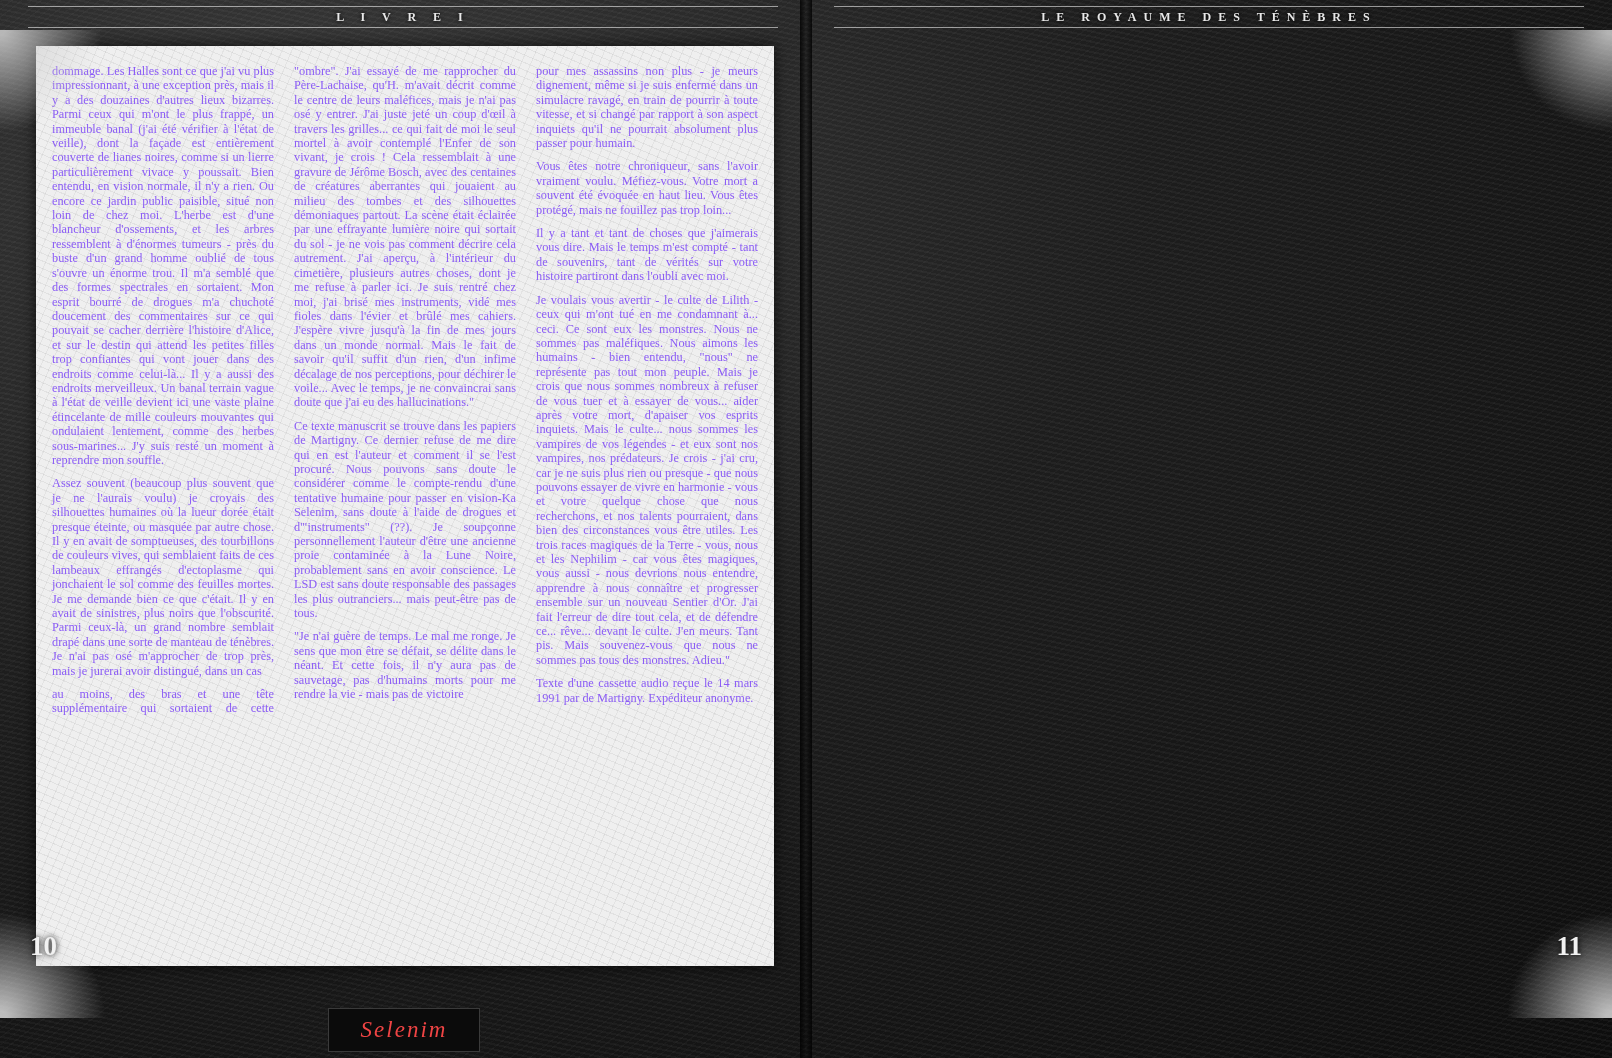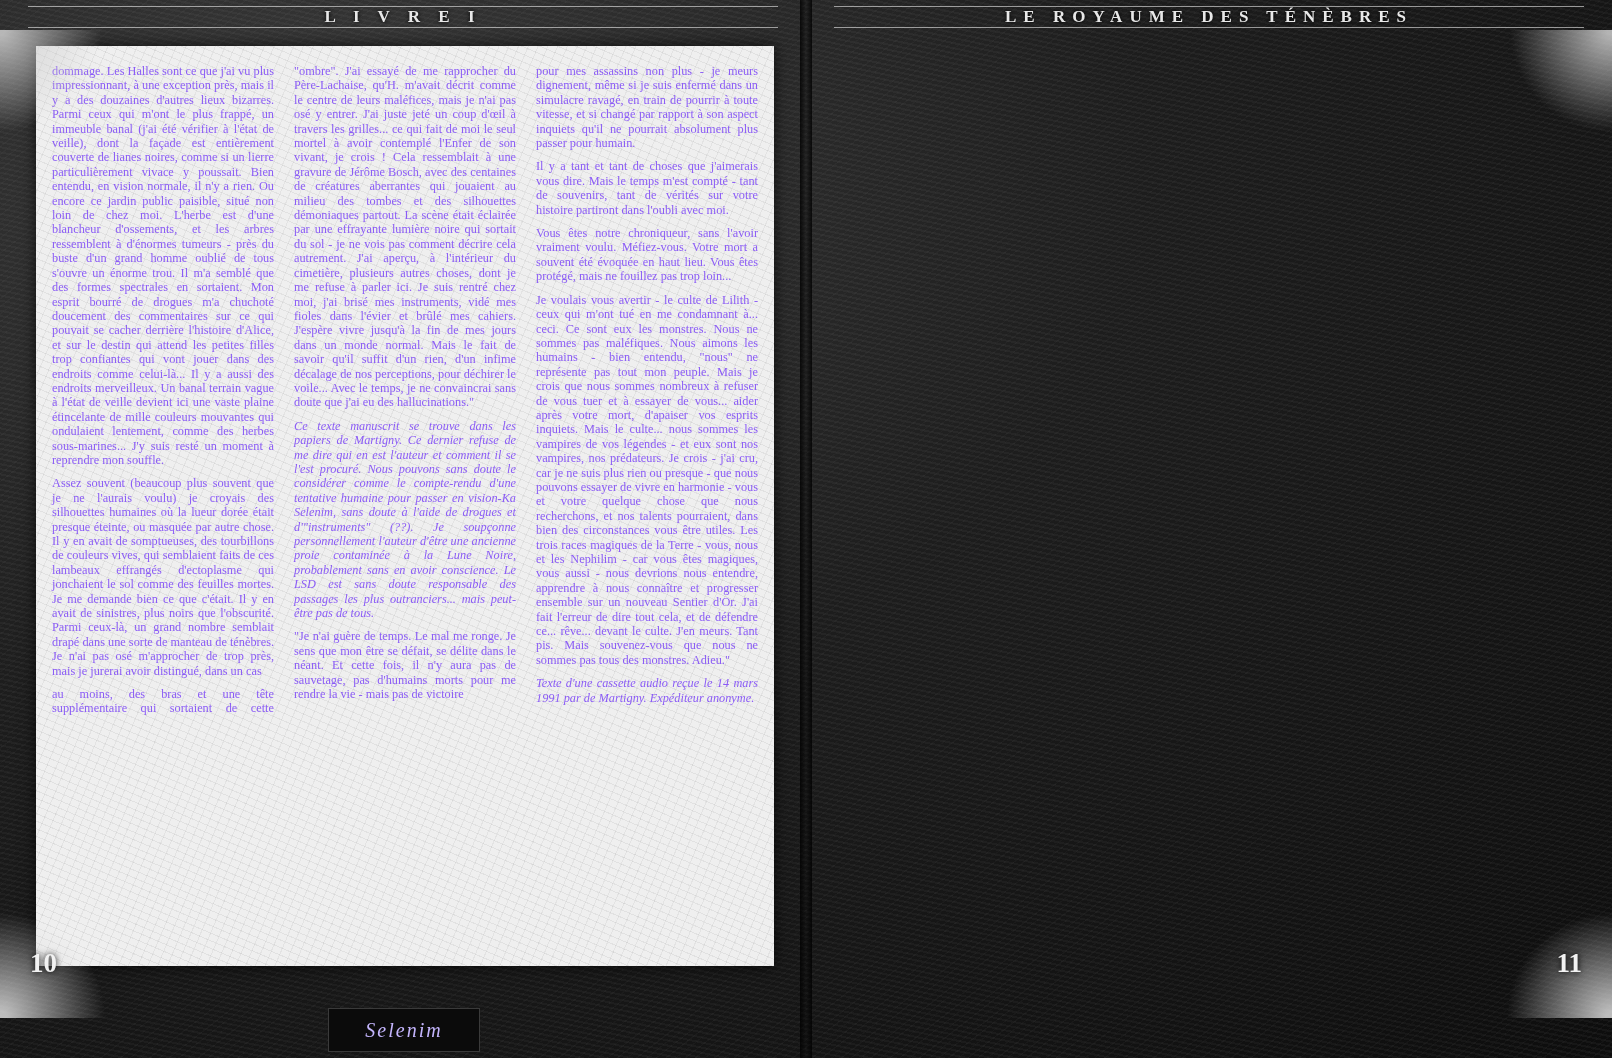--- a/index.html
+++ b/index.html
@@ -24,21 +24,21 @@
       repeating-linear-gradient(78deg, rgba(0,0,0,.25) 0 3px, rgba(0,0,0,0) 3px 9px);
     pointer-events:none;mix-blend-mode:screen;
   }
   .page{position:absolute;top:0;height:1058px;width:806px;}
   .page.left{left:0;}
   .page.right{left:806px;}
 
   .headerband{
     position:absolute;top:0;left:0;right:0;height:34px;
     display:flex;align-items:center;justify-content:center;
-    color:#e8e8e8;letter-spacing:7px;font-size:17px;font-weight:bold;
+    color:#e8e8e8;letter-spacing:7px;font-size:12px;font-weight:bold;
     font-family:"Liberation Serif", serif;
     text-shadow:0 0 4px #000;
   }
   .headerband .rule{position:absolute;left:28px;right:28px;top:6px;height:1px;background:rgba(255,255,255,.55);}
   .headerband .rule.b{top:27px;}
 
   .paper{
     position:absolute;
     background:#efefef;
     color:#8b5cf6;
@@ -53,34 +53,34 @@
 
   
   #left-paper{left:36px;top:46px;width:738px;height:920px;}
   .cols3{
     position:absolute;inset:18px 16px 18px 16px;
     column-count:3;column-gap:20px;
     font-size:12.3px;line-height:14.4px;text-align:justify;
     -webkit-hyphens:auto;hyphens:auto;
   }
   .cols3 p{margin:0 0 9px 0;text-indent:0;}
-  .cols3 p.ital{font-style:italic;}
+  .cols3 p.ital{}
 
   .folio{
-    position:absolute;bottom:79px;color:#f2f2f2;font-size:27px;font-weight:bold;
+    position:absolute;bottom:96px;color:#f2f2f2;font-size:27px;font-weight:bold;
     text-shadow:0 0 6px #000;font-family:"Liberation Serif", serif;
   }
   .folio.l{left:30px;}
   .folio.r{right:30px;margin-top:33px;}
 
   .plate{
     position:absolute;bottom:6px;width:150px;height:42px;
     background:#0b0b0b;border:1px solid #3a3a3a;
     display:flex;align-items:center;justify-content:center;
-    color:#c4b5fd;font-size:20px;letter-spacing:2px;font-style:italic;text-align:center;
+    color:#ef4444;font-size:23px;letter-spacing:2px;font-style:italic;text-align:center;
   }
   .plate.l{left:328px;}
 
   .corner{position:absolute;width:120px;height:120px;pointer-events:none;opacity:.85;}
   .corner.tl{left:0;top:30px;background:radial-gradient(circle at 0 0, #cfcfcf 0 3%, rgba(0,0,0,0) 60%);}
   .corner.bl{left:0;bottom:40px;background:radial-gradient(circle at 0 100%, #dadada 0 4%, rgba(0,0,0,0) 62%);}
   .corner.br{right:0;bottom:40px;background:radial-gradient(circle at 100% 100%, #dadada 0 4%, rgba(0,0,0,0) 62%);}
   .corner.tr{right:0;top:30px;background:radial-gradient(circle at 100% 0, #cfcfcf 0 3%, rgba(0,0,0,0) 60%);}
   .gutter{position:absolute;left:800px;top:0;width:12px;height:1058px;background:linear-gradient(90deg,rgba(0,0,0,.8),rgba(0,0,0,.2),rgba(0,0,0,.8));}
 </style>
@@ -97,22 +97,22 @@
     </div>
 
     <div class="paper" id="left-paper">
       <div class="cols3" id="left-cols">
           <p>dommage. Les Halles sont ce que j'ai vu plus impressionnant, à une exception près, mais il y a des douzaines d'autres lieux bizarres. Parmi ceux qui m'ont le plus frappé, un immeuble banal (j'ai été vérifier à l'état de veille), dont la façade est entièrement couverte de lianes noires, comme si un lierre particulièrement vivace y poussait. Bien entendu, en vision normale, il n'y a rien. Ou encore ce jardin public paisible, situé non loin de chez moi. L'herbe est d'une blancheur d'ossements, et les arbres ressemblent à d'énormes tumeurs - près du buste d'un grand homme oublié de tous s'ouvre un énorme trou. Il m'a semblé que des formes spectrales en sortaient. Mon esprit bourré de drogues m'a chuchoté doucement des commentaires sur ce qui pouvait se cacher derrière l'histoire d'Alice, et sur le destin qui attend les petites filles trop confiantes qui vont jouer dans des endroits comme celui-là... Il y a aussi des endroits merveilleux. Un banal terrain vague à l'état de veille devient ici une vaste plaine étincelante de mille couleurs mouvantes qui ondulaient lentement, comme des herbes sous-marines... J'y suis resté un moment à reprendre mon souffle.</p>
           <p>Assez souvent (beaucoup plus souvent que je ne l'aurais voulu) je croyais des silhouettes humaines où la lueur dorée était presque éteinte, ou masquée par autre chose. Il y en avait de somptueuses, des tourbillons de couleurs vives, qui semblaient faits de ces lambeaux effrangés d'ectoplasme qui jonchaient le sol comme des feuilles mortes. Je me demande bien ce que c'était. Il y en avait de sinistres, plus noirs que l'obscurité. Parmi ceux-là, un grand nombre semblait drapé dans une sorte de manteau de ténèbres. Je n'ai pas osé m'approcher de trop près, mais je jurerai avoir distingué, dans un cas</p>
           <p>au moins, des bras et une tête supplémentaire qui sortaient de cette "ombre". J'ai essayé de me rapprocher du Père-Lachaise, qu'H. m'avait décrit comme le centre de leurs maléfices, mais je n'ai pas osé y entrer. J'ai juste jeté un coup d'œil à travers les grilles... ce qui fait de moi le seul mortel à avoir contemplé l'Enfer de son vivant, je crois ! Cela ressemblait à une gravure de Jérôme Bosch, avec des centaines de créatures aberrantes qui jouaient au milieu des tombes et des silhouettes démoniaques partout. La scène était éclairée par une effrayante lumière noire qui sortait du sol - je ne vois pas comment décrire cela autrement. J'ai aperçu, à l'intérieur du cimetière, plusieurs autres choses, dont je me refuse à parler ici. Je suis rentré chez moi, j'ai brisé mes instruments, vidé mes fioles dans l'évier et brûlé mes cahiers. J'espère vivre jusqu'à la fin de mes jours dans un monde normal. Mais le fait de savoir qu'il suffit d'un rien, d'un infime décalage de nos perceptions, pour déchirer le voile... Avec le temps, je ne convaincrai sans doute que j'ai eu des hallucinations."</p>
           <p class="ital">Ce texte manuscrit se trouve dans les papiers de Martigny. Ce dernier refuse de me dire qui en est l'auteur et comment il se l'est procuré. Nous pouvons sans doute le considérer comme le compte-rendu d'une tentative humaine pour passer en vision-Ka Selenim, sans doute à l'aide de drogues et d'"instruments" (??). Je soupçonne personnellement l'auteur d'être une ancienne proie contaminée à la Lune Noire, probablement sans en avoir conscience. Le LSD est sans doute responsable des passages les plus outranciers... mais peut-être pas de tous.</p>
           <p>"Je n'ai guère de temps. Le mal me ronge. Je sens que mon être se défait, se délite dans le néant. Et cette fois, il n'y aura pas de sauvetage, pas d'humains morts pour me rendre la vie - mais pas de victoire</p>
           <p>pour mes assassins non plus - je meurs dignement, même si je suis enfermé dans un simulacre ravagé, en train de pourrir à toute vitesse, et si changé par rapport à son aspect inquiets qu'il ne pourrait absolument plus passer pour humain.</p>
+          <p>Vous êtes notre chroniqueur, sans l'avoir vraiment voulu. Méfiez-vous. Votre mort a souvent été évoquée en haut lieu. Vous êtes protégé, mais ne fouillez pas trop loin...</p>
           <p>Il y a tant et tant de choses que j'aimerais vous dire. Mais le temps m'est compté - tant de souvenirs, tant de vérités sur votre histoire partiront dans l'oubli avec moi.</p>
-          <p>Vous êtes notre chroniqueur, sans l'avoir vraiment voulu. Méfiez-vous. Votre mort a souvent été évoquée en haut lieu. Vous êtes protégé, mais ne fouillez pas trop loin...</p>
           <p>Je voulais vous avertir - le culte de Lilith - ceux qui m'ont tué en me condamnant à... ceci. Ce sont eux les monstres. Nous ne sommes pas maléfiques. Nous aimons les humains - bien entendu, "nous" ne représente pas tout mon peuple. Mais je crois que nous sommes nombreux à refuser de vous tuer et à essayer de vous... aider après votre mort, d'apaiser vos esprits inquiets. Mais le culte... nous sommes les vampires de vos légendes - et eux sont nos vampires, nos prédateurs. Je crois - j'ai cru, car je ne suis plus rien ou presque - que nous pouvons essayer de vivre en harmonie - vous et votre quelque chose que nous recherchons, et nos talents pourraient, dans bien des circonstances vous être utiles. Les trois races magiques de la Terre - vous, nous et les Nephilim - car vous êtes magiques, vous aussi - nous devrions nous entendre, apprendre à nous connaître et progresser ensemble sur un nouveau Sentier d'Or. J'ai fait l'erreur de dire tout cela, et de défendre ce... rêve... devant le culte. J'en meurs. Tant pis. Mais souvenez-vous que nous ne sommes pas tous des monstres. Adieu."</p>
           <p class="ital">Texte d'une cassette audio reçue le 14 mars 1991 par de Martigny. Expéditeur anonyme.</p>
         </div>
     </div>
 
     <div class="corner tl"></div>
     <div class="corner bl"></div>
     <div class="folio l">10</div>
     <div class="plate l">Selenim</div>
   </div>

